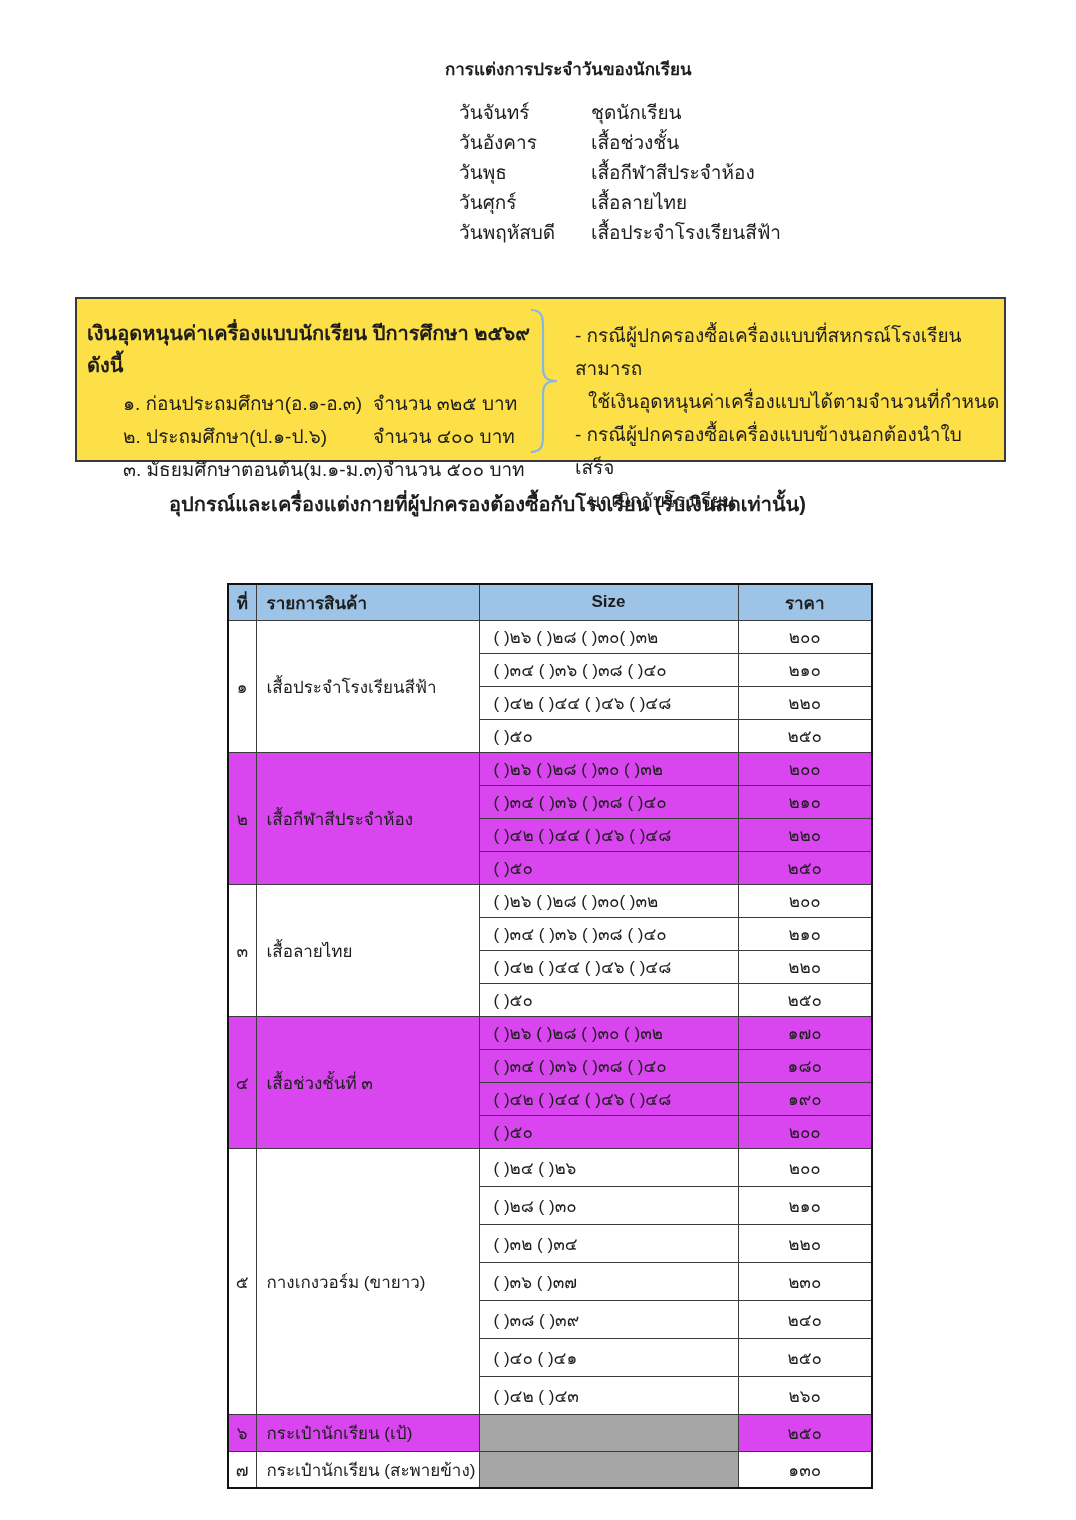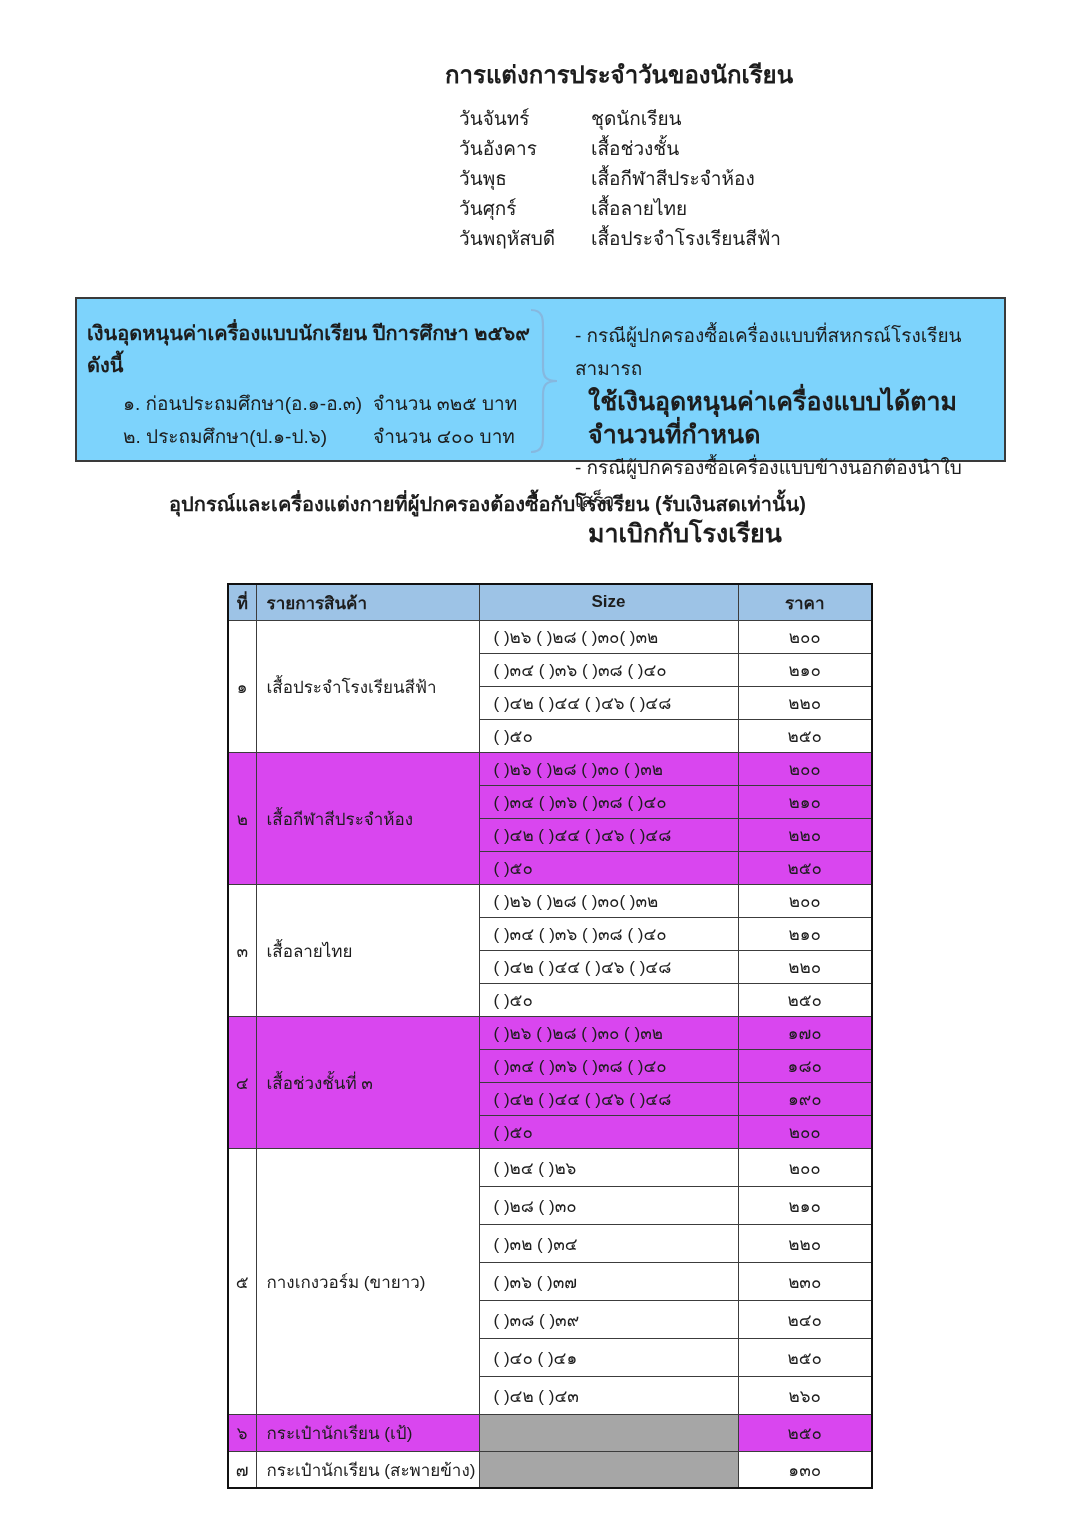--- a/index.html
+++ b/index.html
@@ -7,39 +7,39 @@
   body { font-family:"Liberation Sans", sans-serif; color:#1d1d1d; }
   .page {
     position:relative;
     width:1076px; height:1520px;
     background:#ffffff;
     overflow:hidden;
   }
 
   
   .dress-block { position:absolute; left:445px; top:55px; }
-  .page-title { font-size:24px; font-weight:bold; margin-bottom:10px; }
+  .page-title { font-size:17px; font-weight:bold; margin-bottom:16px; }
   .dress-row { display:flex; line-height:30px; font-size:19px; padding-left:14px; }
   .dress-row .day { width:132px; }
 
   
   .subsidy-box {
     position:absolute; left:75px; top:297px;
     width:931px; height:165px;
     border:2px solid #3a3a3a;
-    background:#7dd3fc;
+    background:#fde047;
   }
   .subsidy-left { position:absolute; left:10px; top:18px; width:450px; }
   .subsidy-title { font-size:20px; font-weight:bold; margin-bottom:6px; }
   .subsidy-item { display:flex; font-size:19px; line-height:33px; padding-left:36px; }
   .subsidy-item .lvl { min-width:250px; }
   .subsidy-brace { position:absolute; left:452px; top:6px; }
   .subsidy-notes { position:absolute; left:498px; top:20px; width:425px; }
   .note-line1 { font-size:19px; line-height:33px; }
-  .note-line2 { font-size:25px; line-height:33px; padding-left:13px;font-weight:bold; }
+  .note-line2 { font-size:19px; line-height:33px; padding-left:13px; }
 
   
   .section-title { position:absolute; left:0; top:488px; width:891px; text-align:center; padding-left:84px; }
   .section-title div { font-size:20px; font-weight:bold; line-height:32px; }
 
   
   .price-table-wrap { position:absolute; left:227px; top:583px; }
   table { border-collapse:collapse; table-layout:fixed; width:644px; border:2px solid #111; }
   th, td { border:1px solid #3c3c3c; font-size:17px; vertical-align:middle; }
   thead th { background:#9DC3E6; font-weight:bold; height:36px; }
@@ -92,20 +92,24 @@
       <div class="subsidy-title">เงินอุดหนุนค่าเครื่องแบบนักเรียน ปีการศึกษา ๒๕๖๙ ดังนี้</div>
       <div>
           <div class="subsidy-item">
             <span class="lvl">๑. ก่อนประถมศึกษา(อ.๑-อ.๓)</span>
             <span class="amt">จำนวน ๓๒๕ บาท</span>
           </div>
           <div class="subsidy-item">
             <span class="lvl">๒. ประถมศึกษา(ป.๑-ป.๖)</span>
             <span class="amt">จำนวน ๔๐๐ บาท</span>
           </div>
+          <div class="subsidy-item">
+            <span class="lvl">๓. มัธยมศึกษาตอนต้น(ม.๑-ม.๓)</span>
+            <span class="amt">จำนวน ๕๐๐ บาท</span>
+          </div>
         </div>
     </div>
     <svg class="subsidy-brace" width="30" height="152" viewBox="0 0 30 152">
       <path d="M 2 5 C 14 5, 14 14, 14 22 L 14 62 C 14 72, 17 76, 28 76 C 17 76, 14 80, 14 90 L 14 130 C 14 138, 14 147, 2 147" fill="none" stroke="#86B8DF" stroke-width="2.2"></path>
     </svg>
     <div class="subsidy-notes">
         <div class="note-line1">- กรณีผู้ปกครองซื้อเครื่องแบบที่สหกรณ์โรงเรียนสามารถ</div>
         <div class="note-line2">ใช้เงินอุดหนุนค่าเครื่องแบบได้ตามจำนวนที่กำหนด</div>
         <div class="note-line1">- กรณีผู้ปกครองซื้อเครื่องแบบข้างนอกต้องนำใบเสร็จ</div>
         <div class="note-line2">มาเบิกกับโรงเรียน</div>

